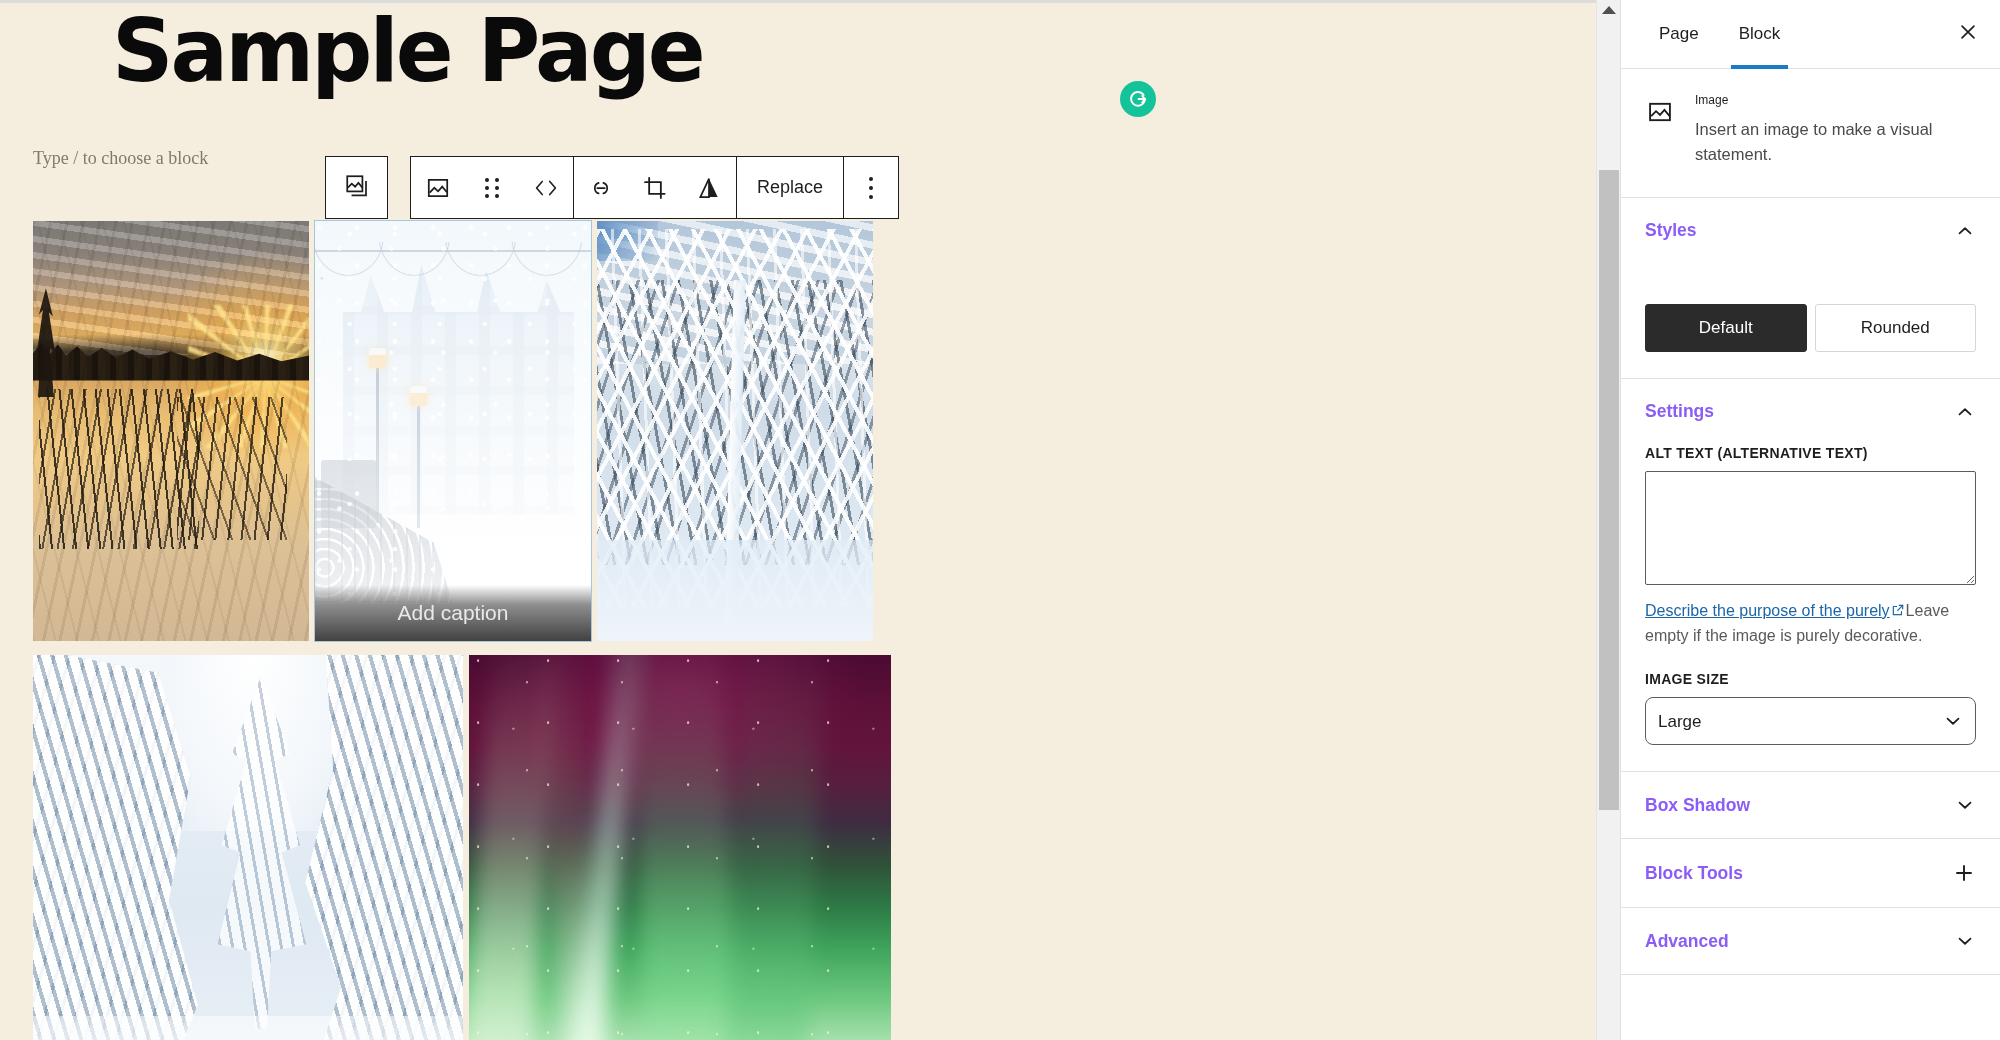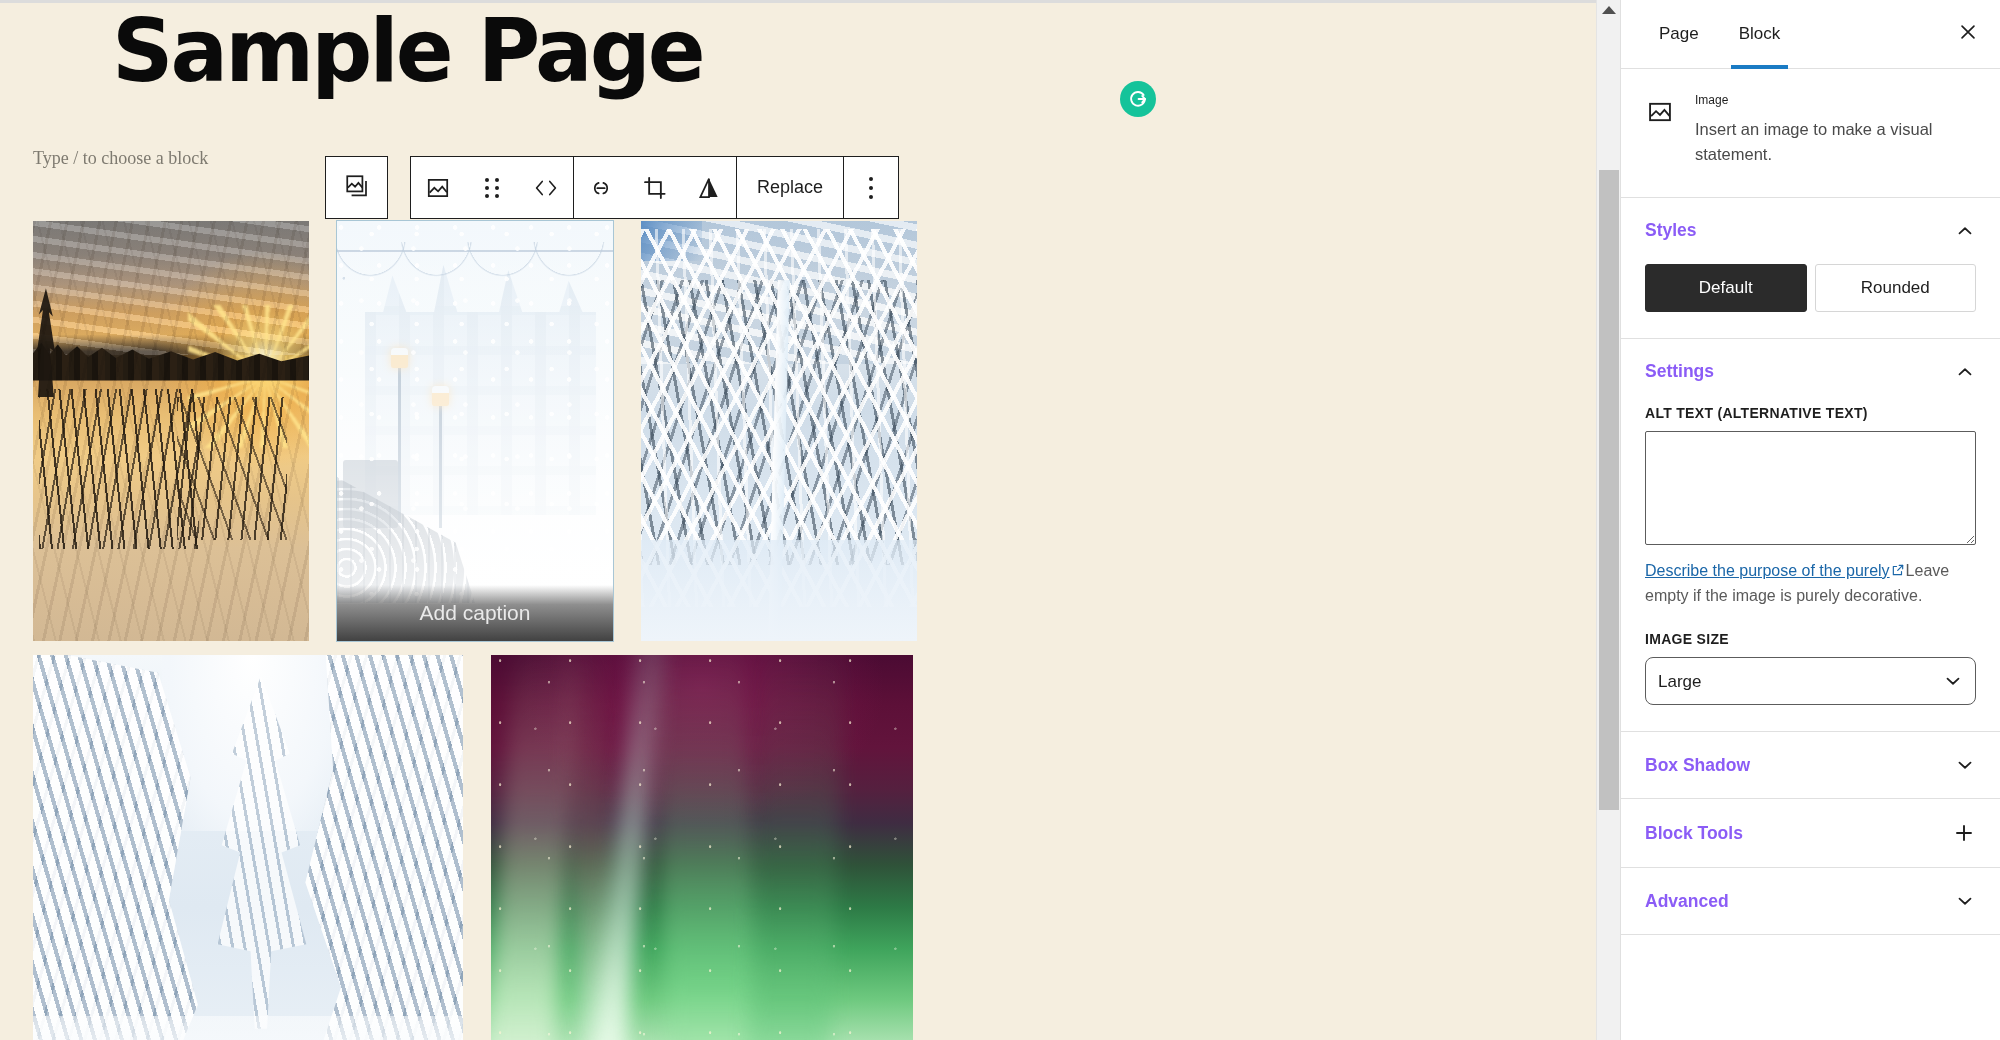--- a/index.html
+++ b/index.html
@@ -94,21 +94,21 @@
     display: flex; flex-direction: column; gap: 5px; align-items: center;
   }
   .dots3 i { width: 4px; height: 4px; background: #1e1e1e; border-radius: 50%; display: block; }
 
   
   .grid {
     position: absolute;
     left: 33px; top: 221px;
     width: 1530px;
   }
-  .grid-row { display: flex; gap: 28px; margin-bottom: 14px; }
+  .grid-row { display: flex; gap: 6px; margin-bottom: 14px; }
 
   .tile {
     position: relative;
     overflow: hidden;
     flex: 0 0 auto;
   }
   .tile .art { position: absolute; inset: 0; }
 
   .tile.selected {
     outline: 3px solid #1a7bc4;
@@ -434,21 +434,21 @@
   .panel { border-bottom: 1px solid #e0e0e0; }
   .panel-head {
     display: flex; align-items: center; justify-content: space-between;
     padding: 22px 24px;
     cursor: pointer;
   }
   .panel-title { font-size: 17.5px; font-weight: 600; color: #8b5cf6; }
   .chev { color: #1e1e1e; display: flex; }
   .panel-body { padding: 0 24px 26px 24px; }
 
-  .style-row { display: flex; gap: 8px; }
+  .style-row { display: flex; gap: 8px; margin-top: 40px; }
   .style-btn {
     flex: 1;
     height: 48px;
     display: flex; align-items: center; justify-content: center;
     border: 1px solid #d6d6d6;
     border-radius: 3px;
     font-size: 17px;
     color: #1e1e1e;
     background: #fff;
     cursor: pointer;

